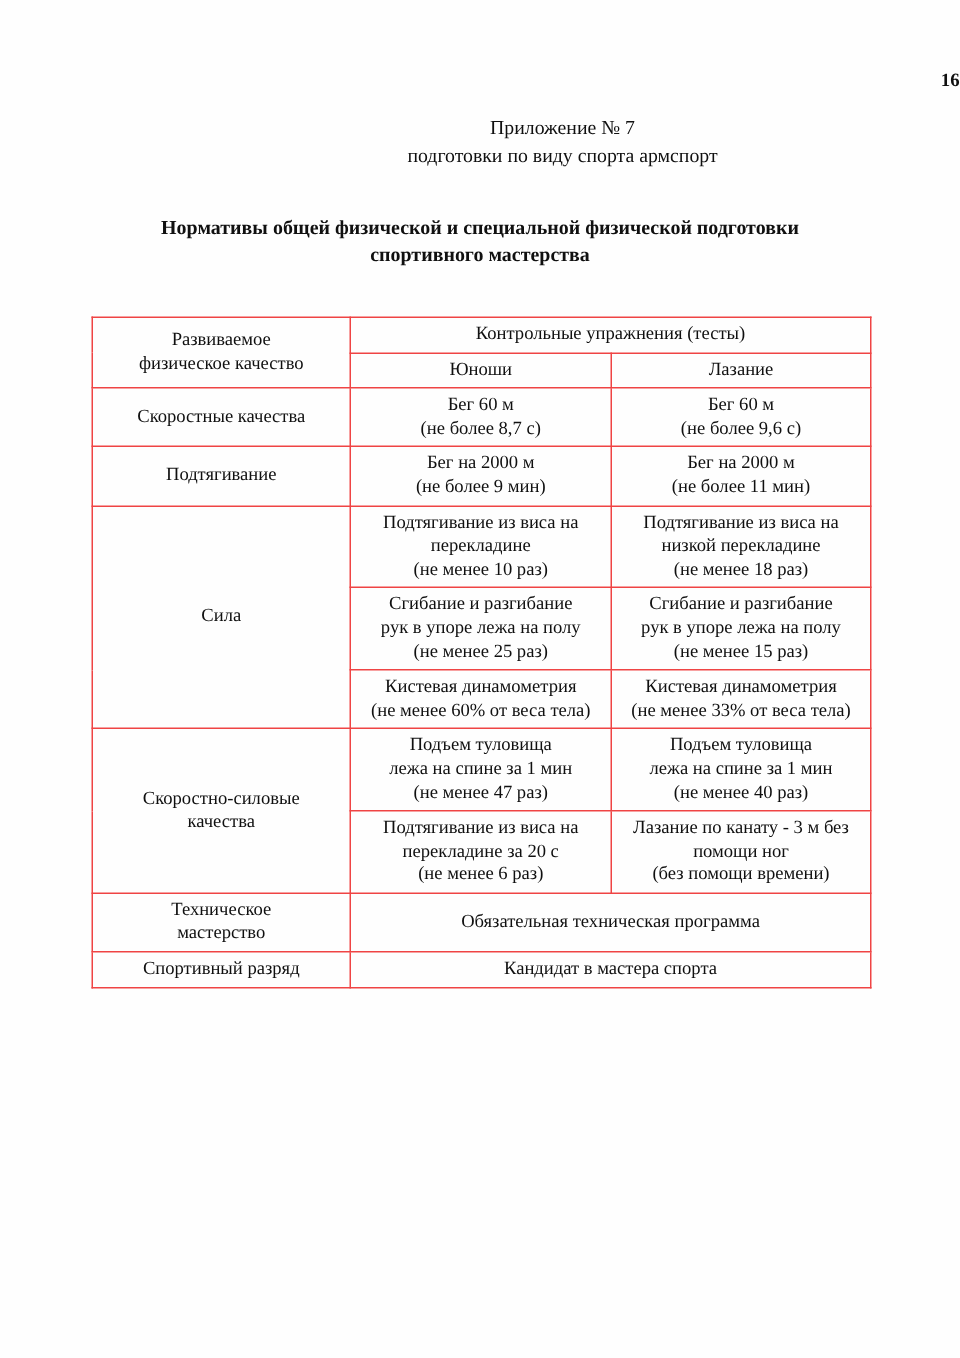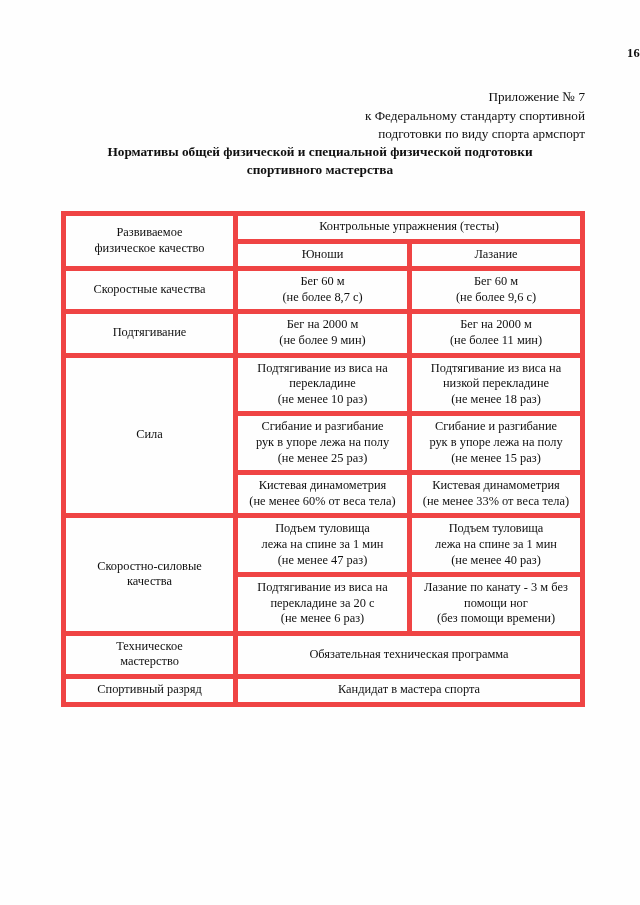--- a/index.html
+++ b/index.html
@@ -31,24 +31,24 @@
     width: 100%;
     text-align: right;
     font-size: 12.5px;
     font-weight: bold;
     letter-spacing: 0.2px;
   }
 
   
   .doc-header {
     position: absolute;
-    top: 88px;
+    top: 76px;
     right: 55px;
     width: 420px;
-    text-align: right;
+    text-align: center;
     font-size: 13.2px;
     line-height: 18.5px;
   }
   .doc-header .hline { display: block; white-space: nowrap; }
 
   
   .doc-title {
     position: absolute;
     top: 143px;
     left: 50px;
@@ -68,21 +68,21 @@
     width: 519px;
   }
   table.norms {
     width: 100%;
     border-collapse: collapse;
     table-layout: fixed;
     font-size: 12.4px;
     line-height: 15.6px;
   }
   table.norms td, table.norms th {
-    border: 5px solid #ef4444;
+    border: 1px solid #ef4444;
     padding: 3px 4px 4px 4px;
     text-align: center;
     vertical-align: middle;
     font-weight: normal;
   }
   .col-quality { width: 172px; }
   .col-male    { width: 174px; }
   .col-female  { width: 173px; }
 
   .cell-lines span { display: block; white-space: nowrap; }
@@ -92,21 +92,20 @@
 </style>
 </head>
 <body>
 
 <div class="page">
 
   <div class="page-number">16</div>
 
   <div class="doc-header">
     <span class="hline">Приложение № 7</span>
-    <span class="hline">к Федеральному стандарту спортивной</span>
     <span class="hline">подготовки по виду спорта армспорт</span>
   </div>
 
   <div class="doc-title">
     <span class="tline">Нормативы общей физической и специальной физической подготовки</span>
     <span class="tline">спортивного мастерства</span>
   </div>
 
   <div class="table-wrap">
     <table class="norms">

